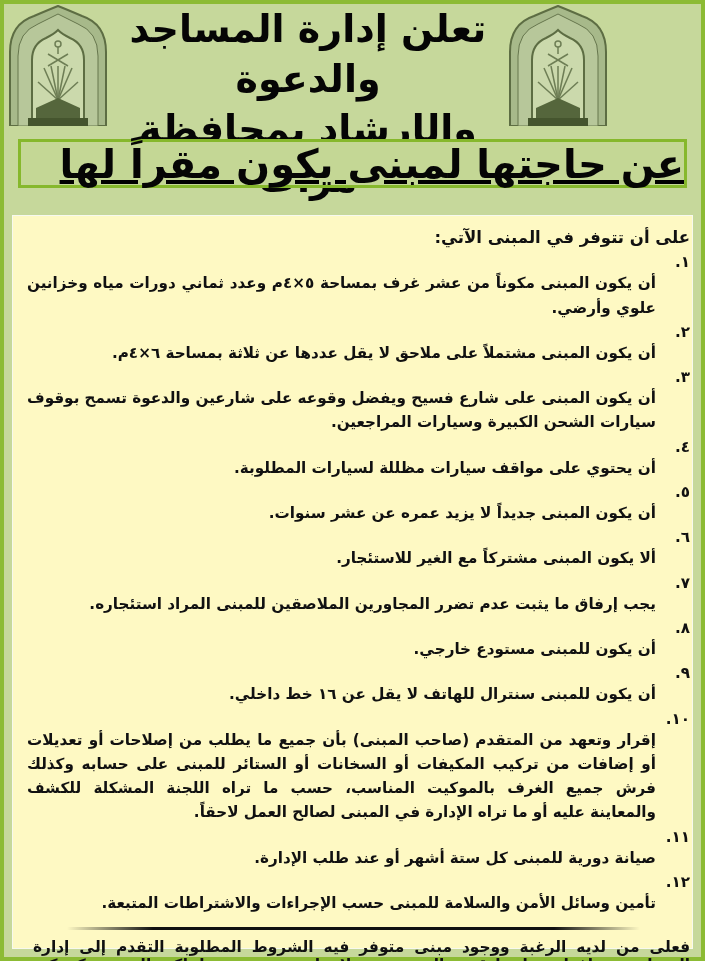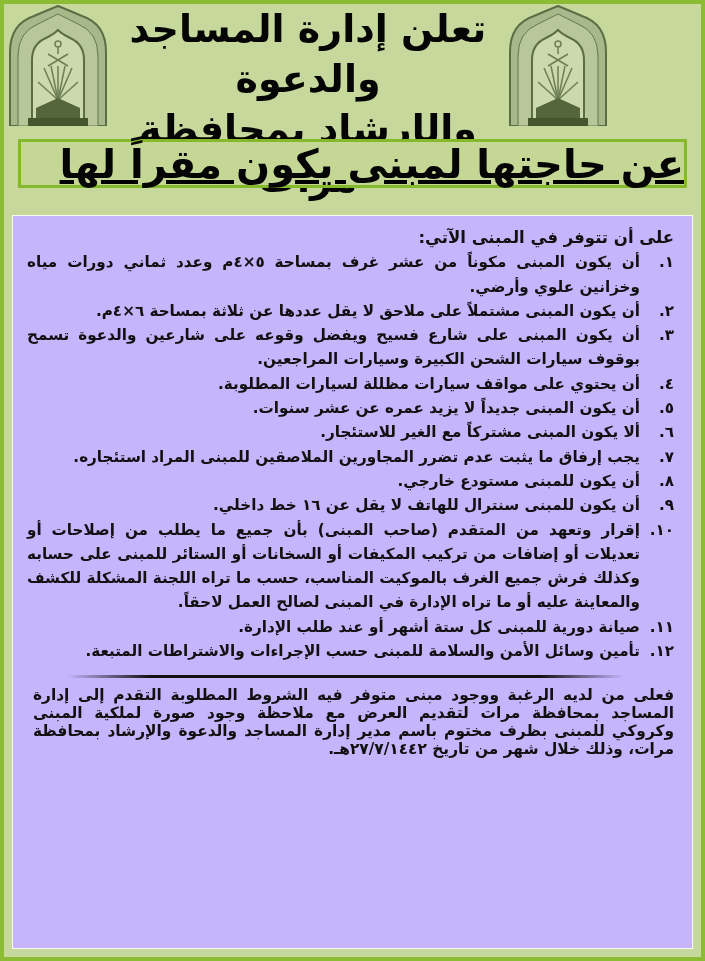--- a/index.html
+++ b/index.html
@@ -35,33 +35,33 @@
     border:3px solid #86b82c; box-sizing:border-box;
     background:#c4d795;
     display:flex; align-items:center; justify-content:flex-start;text-decoration:underline;
   }
   .subtitle {
     font-family:"DejaVu Sans",sans-serif; font-weight:bold;
     font-size:40px; color:#050505;
   }
   .content {
     position:absolute; left:12px; right:12px; top:215px; bottom:12px;
-    background:#c4b5fd;
+    background:#fef9c3;
     border:1px solid #f7f9ee;
     box-sizing:border-box;
-    padding:10px 18px 0 14px;
+    padding:10px 2px 0 14px;
     color:#111;
     font-family:"DejaVu Sans",sans-serif; font-weight:bold;
     font-size:15.2px; line-height:24.3px;
   }
   .intro { font-size:16.5px; margin:0 0 0 0; }
   ol.reqs { list-style:none; margin:0; padding:0; }
   ol.reqs li { display:flex; align-items:flex-start; }
   .num { flex:0 0 34px; text-align:right; }
-  .txt { flex:1; text-align:justify; }
+  .txt { flex:1; text-align:justify;margin-top:21px; }
   .divider {
     height:3px; margin:12px 50px 8px 40px;
     background:linear-gradient(to left, rgba(0,0,0,0), #111 15%, #111 85%, rgba(0,0,0,0));
     border-radius:2px;
   }
   .closing { text-align:justify; line-height:18px; font-size:15.4px; padding-left:6px; }
 </style>
 </head>
 <body>
 

